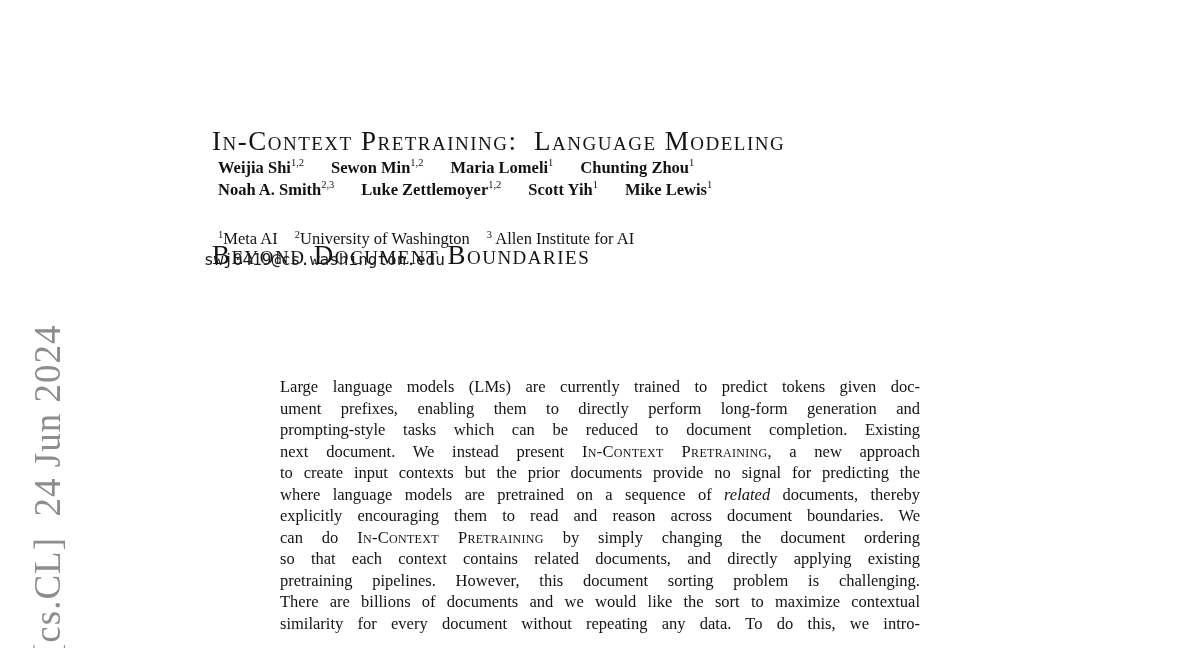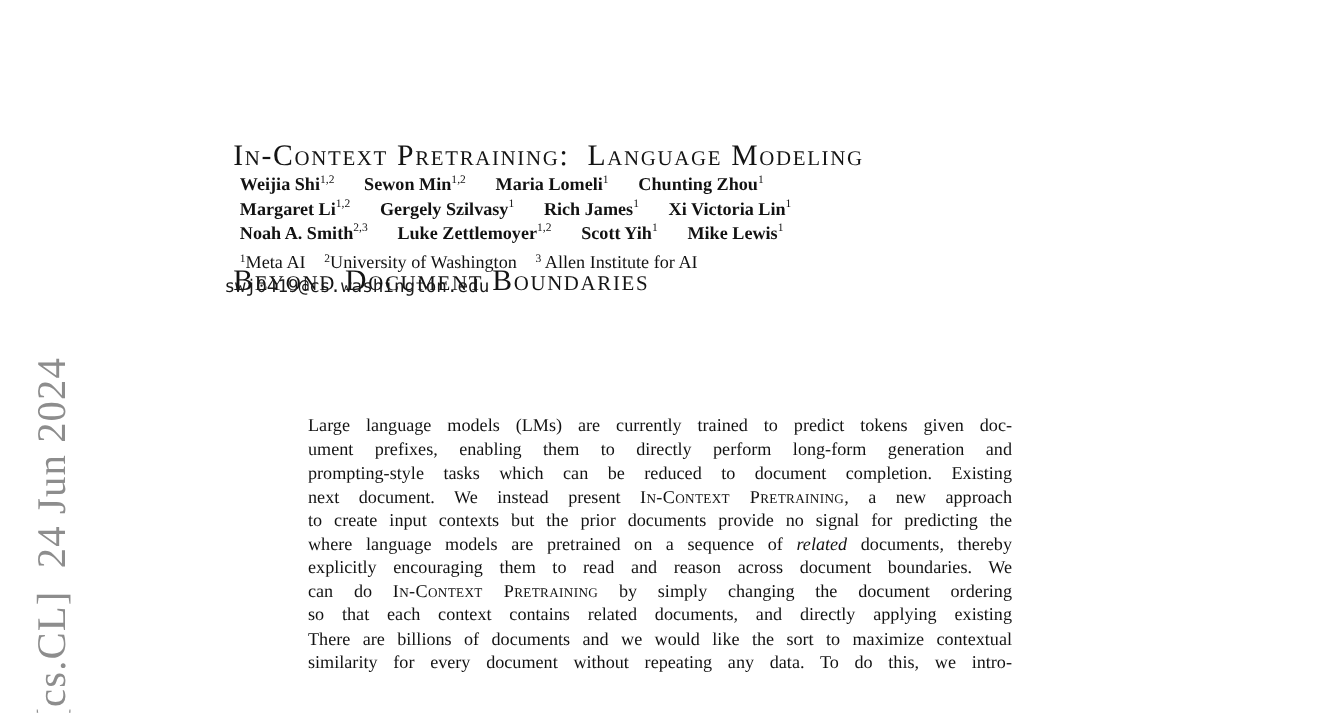--- a/index.html
+++ b/index.html
@@ -109,36 +109,36 @@
 
   <div class="watermark">[cs.CL]  24 Jun 2024</div>
 
   <div class="title">
     <div class="title-line">In-Context Pretraining:  Language Modeling</div>
     <div class="title-line">Beyond Document Boundaries</div>
   </div>
 
   <div class="authors" id="authors">
       <div class="author-row"><span class="author"><span>Weijia Shi</span><sup>1,2</sup></span><span class="author"><span>Sewon Min</span><sup>1,2</sup></span><span class="author"><span>Maria Lomeli</span><sup>1</sup></span><span class="author"><span>Chunting Zhou</span><sup>1</sup></span></div>
-      <div class="author-row"><span class="author"><span>Margaret Li</span><sup>1,2</sup></span><span class="author"><span>Gergely Szilvasy</span><sup>1</sup></span><span class="author"><span>Rich James</span><sup>1</sup></span><span class="author"><span>Xi Victoria Lin</span><sup>1</sup></span></div>
       <div class="author-row"><span class="author"><span>Noah A. Smith</span><sup>2,3</sup></span><span class="author"><span>Luke Zettlemoyer</span><sup>1,2</sup></span><span class="author"><span>Scott Yih</span><sup>1</sup></span><span class="author"><span>Mike Lewis</span><sup>1</sup></span></div>
     </div>
 
   <div class="affils" id="affils"><span class="affil-item"><sup>1</sup><span>Meta AI</span></span><span class="affil-item"><sup>2</sup><span>University of Washington</span></span><span class="affil-item"><sup>3</sup><span> Allen Institute for AI</span></span></div>
 
   <div class="email">swj0419@cs.washington.edu</div>
 
 
   <div class="abstract" id="abstract-lines">
       <div class="abs-line"><span>Large language models (LMs) are currently trained to predict tokens given doc-</span></div>
       <div class="abs-line"><span>ument prefixes, enabling them to directly perform long-form generation and</span></div>
       <div class="abs-line"><span>prompting-style tasks which can be reduced to document completion. Existing</span></div>
       <div class="abs-line"><span>next document. We instead present </span><span class="sc">In-Context Pretraining</span><span>, a new approach</span></div>
       <div class="abs-line"><span>to create input contexts but the prior documents provide no signal for predicting the</span></div>
       <div class="abs-line"><span>where language models are pretrained on a sequence of </span><span class="i">related</span><span> documents, thereby</span></div>
       <div class="abs-line"><span>explicitly encouraging them to read and reason across document boundaries. We</span></div>
       <div class="abs-line"><span>can do </span><span class="sc">In-Context Pretraining</span><span> by simply changing the document ordering</span></div>
       <div class="abs-line"><span>so that each context contains related documents, and directly applying existing</span></div>
+      <div class="abs-line"><span>pretraining pipelines. However, this document sorting problem is challenging.</span></div>
       <div class="abs-line"><span>There are billions of documents and we would like the sort to maximize contextual</span></div>
       <div class="abs-line"><span>similarity for every document without repeating any data. To do this, we intro-</span></div>
     </div>
 
 </div>
 
 </body></html>

